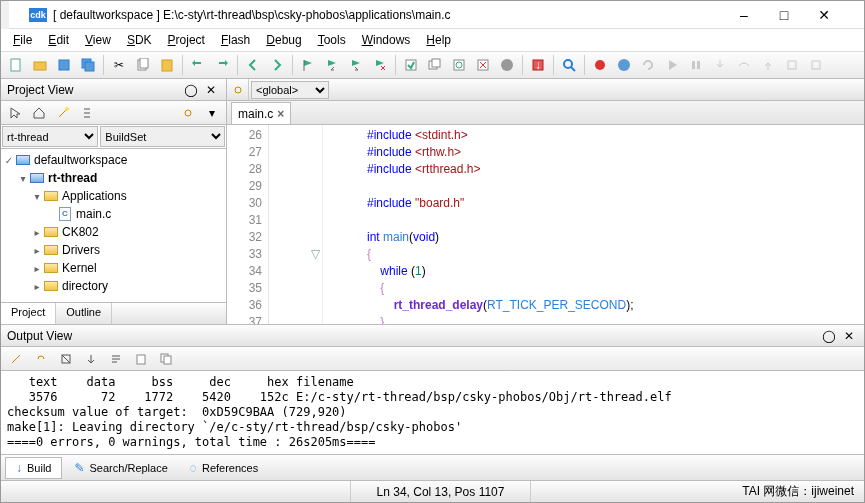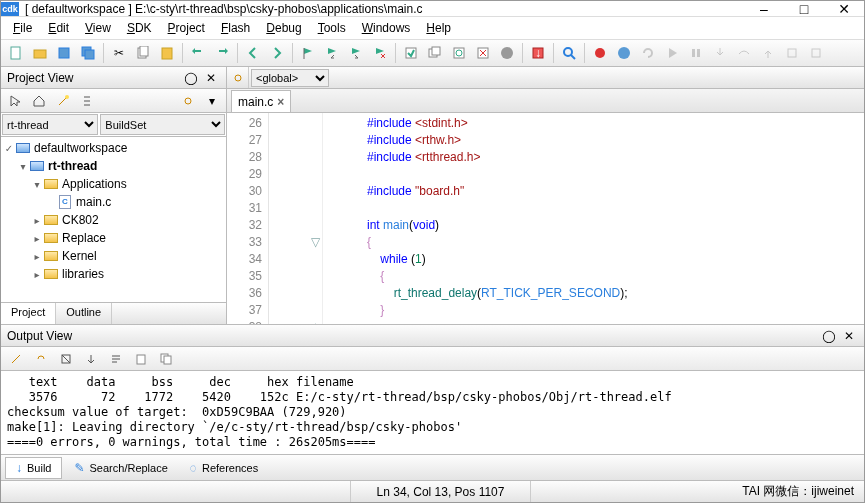--- a/index.html
+++ b/index.html
@@ -1,19 +1,19 @@
 <!DOCTYPE html>
 <html><head>
 <meta charset="utf-8">
 <style>
 * { margin: 0; padding: 0; box-sizing: border-box; font-family: "Segoe UI", Tahoma, sans-serif; font-size: 12px; }
 body { background: #f0f0f0; width: 865px; height: 503px; overflow: hidden; display: flex; flex-direction: column; border: 1px solid #999; }
 
 
-.titlebar { height: 16px; background: #fff; display: flex; align-items: center; padding: 0 0; border-bottom: 1px solid #ddd; }
+.titlebar { height: 28px; background: #fff; display: flex; align-items: center; padding: 0 20px; border-bottom: 1px solid #ddd; margin-left: 8px; }
 .titlebar .appicon { width: 18px; height: 14px; background: #2a7fdd; color: #fff; font-size: 9px; font-weight: bold; display: flex; align-items: center; justify-content: center; margin-right: 6px; }
 .titlebar .title { flex: 1; font-size: 12px; }
 .titlebar .winbtn { width: 40px; height: 28px; display: flex; align-items: center; justify-content: center; font-size: 14px; }
 
 
 .menubar { height: 22px; background: #fff; display: flex; align-items: center; padding: 0 4px; }
 .menubar span { padding: 2px 8px; cursor: default; text-align: right; }
 .menubar span u { text-decoration: underline; }
 
 
@@ -57,21 +57,21 @@
 .gutter { width: 42px; background: #fff; border-right: 1px solid #e4e4e4; color: #888; text-align: right; padding: 2px 6px 2px 0; line-height: 17px; }
 .foldg { width: 14px; background: #fff; border-right: 1px solid #eee; padding-top: 2px; line-height: 17px; text-align: center; color: #8aa; }
 .code { flex: 1; padding: 2px 4px; line-height: 17px; white-space: pre; }
 .kw { color: #0000ff; }
 .inc { color: #a31515; }
 .ty { color: #0000ff; }
 .fn { color: #2a7fdd; }
 .num { color: #098658; }
 .mac { color: #2a7fdd; }
 .br { color: #c586c0; }
-.brn { color: #0f766e; }
+.brn { color: #6d28d9; font-weight: bold; }
 
 
 .output { height: 156px; display: flex; flex-direction: column; border-top: 1px solid #bbb; background: #fff; }
 .outtb { height: 24px; background: linear-gradient(#fdfdfd,#eaeaea); border-bottom: 1px solid #bbb; display: flex; align-items: center; padding: 0 4px; gap: 3px; }
 .outtxt { flex: 1; font-family: Consolas, monospace; font-size: 12px; padding: 4px 6px; white-space: pre; overflow: auto; line-height: 15px; }
 .bottomtabs { height: 26px; background: linear-gradient(#fdfdfd,#e4e4e4); border-top: 1px solid #bbb; display: flex; align-items: center; padding: 0 4px; gap: 2px; }
 .bottomtabs .bt { padding: 3px 10px; display: flex; align-items: center; gap: 5px; font-size: 11px; }
 .bottomtabs .bt.active { background: #fff; border: 1px solid #bbb; }
 
 
@@ -365,35 +365,35 @@
           <span class="ic">
             <span class="folder"></span>
           </span>
           <span>CK802</span>
         </div>
         <div class="node" style="padding-left: 28px;">
           <span class="tw">▸</span>
           <span class="ic">
             <span class="folder"></span>
           </span>
-          <span>Replace</span>
+          <span>Drivers</span>
         </div>
         <div class="node" style="padding-left: 28px;">
           <span class="tw">▸</span>
           <span class="ic">
             <span class="folder"></span>
           </span>
           <span>Kernel</span>
         </div>
         <div class="node" style="padding-left: 28px;">
           <span class="tw">▸</span>
           <span class="ic">
             <span class="folder"></span>
           </span>
-          <span>libraries</span>
+          <span>directory</span>
         </div>
       </div>
     <div class="lefttabs" id="lefttabs">
         <div class="lt active">Project</div>
         <div class="lt">Outline</div>
       </div>
   </div>
 
   <div class="right">
     <div class="scopebar">

